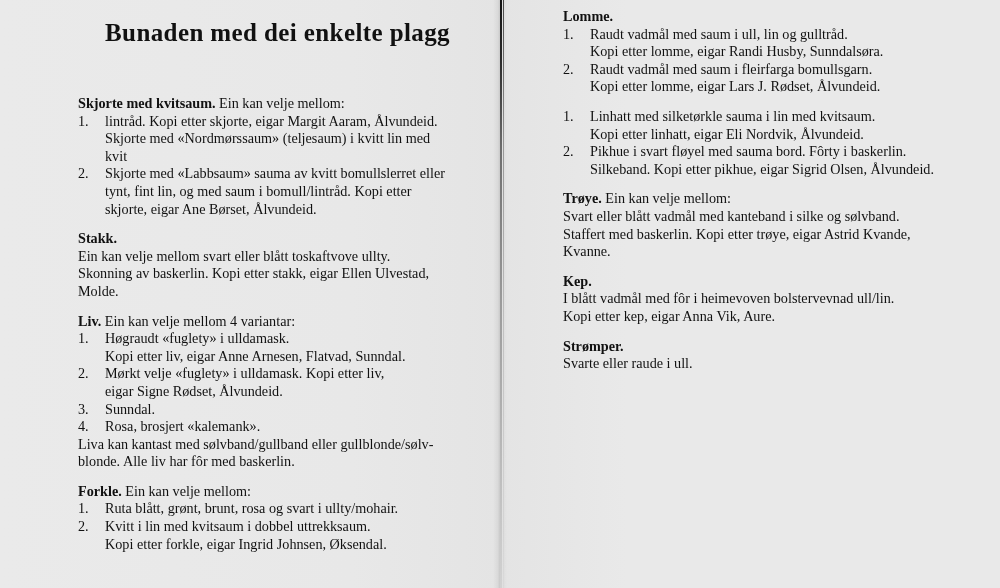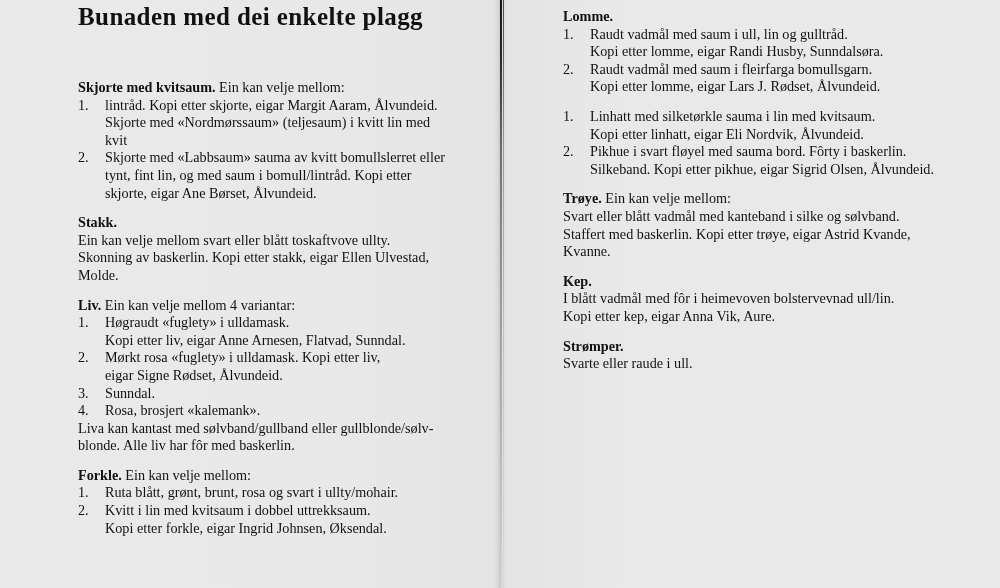--- a/index.html
+++ b/index.html
@@ -91,23 +91,23 @@
     top: 0;
   }
   .col-left  { left: 78px;  width: 372px; }
   .col-right { left: 563px; width: 380px; }
 
   
   .headline {
     font-size: 25px;
     font-weight: bold;
     letter-spacing: 0.4px;
-    text-align: left;
-    margin: 0;
-    padding-top: 3px;
+    text-align: right;
+    margin: 0;
+    padding-top: 19px;
     width: 372px;
     white-space: nowrap;
   }
 
   
   .section {
     margin: 0;
     padding: 0;
   }
   .section + .section { margin-top: 12px; }
@@ -212,21 +212,21 @@
           <li class="numitem">
             <span class="num">1.</span>
             <span class="itext">
               <span class="cont">Høgraudt «fuglety» i ulldamask.</span>
               <span class="cont">Kopi etter liv, eigar Anne Arnesen, Flatvad, Sunndal.</span>
             </span>
           </li>
           <li class="numitem">
             <span class="num">2.</span>
             <span class="itext">
-              <span class="cont">Mørkt rosa «fuglety» i ulldamask. Kopi etter liv,</span>
+              <span class="cont">Mørkt velje «fuglety» i ulldamask. Kopi etter liv,</span>
               <span class="cont">eigar Signe Rødset, Ålvundeid.</span>
             </span>
           </li>
           <li class="numitem">
             <span class="num">3.</span>
             <span class="itext">
               <span class="cont">Sunndal.</span>
             </span>
           </li>
           <li class="numitem">

